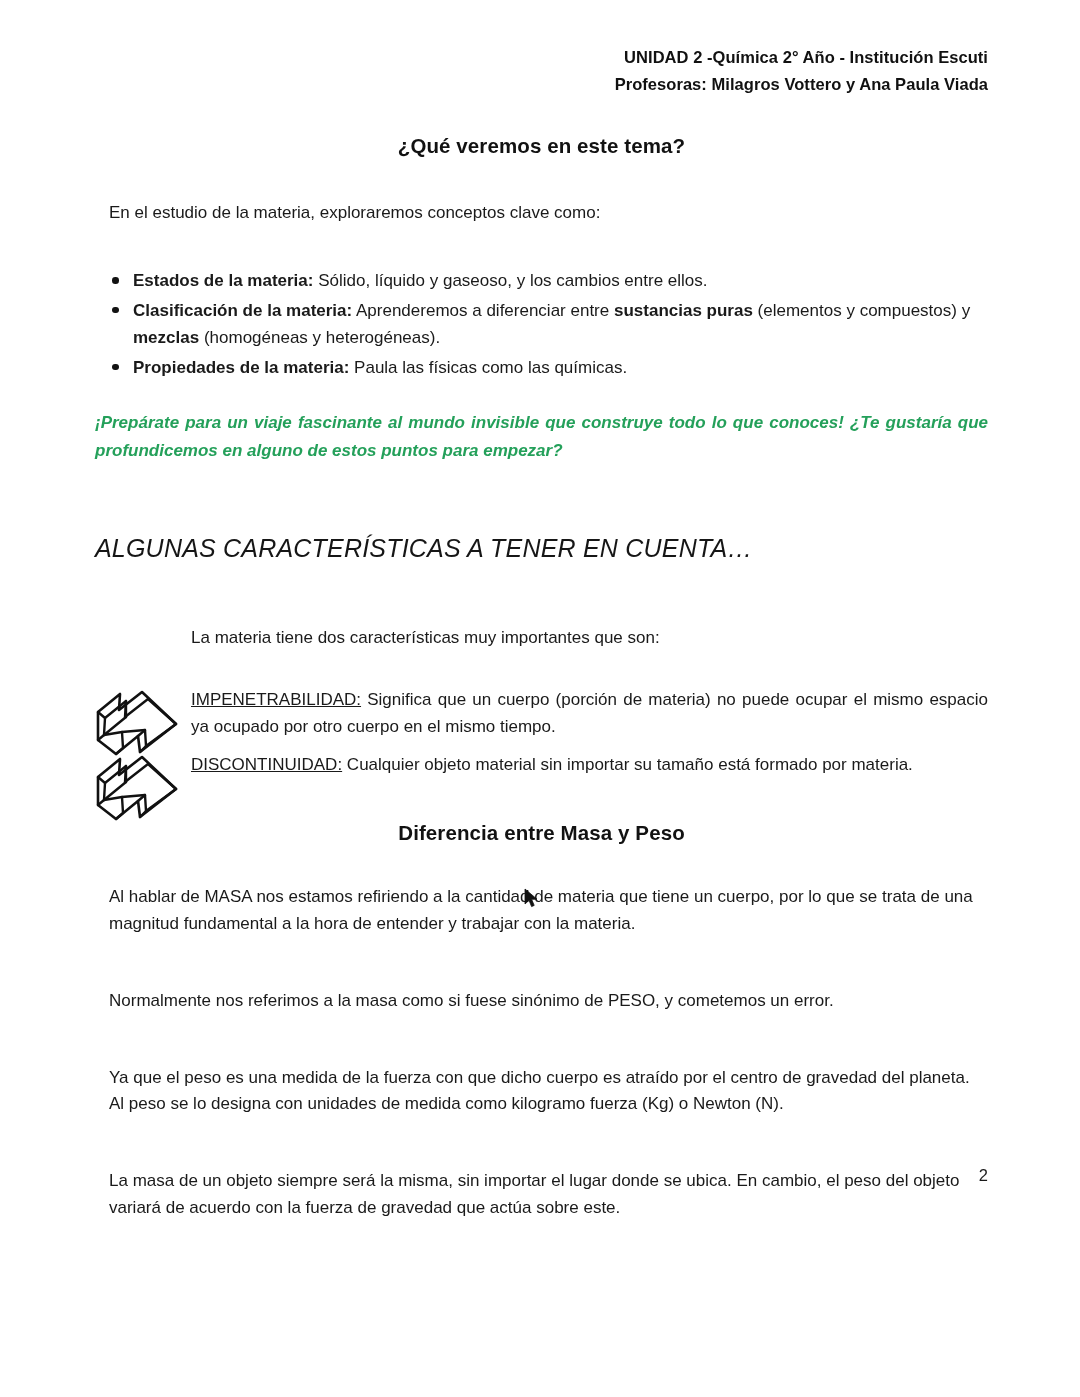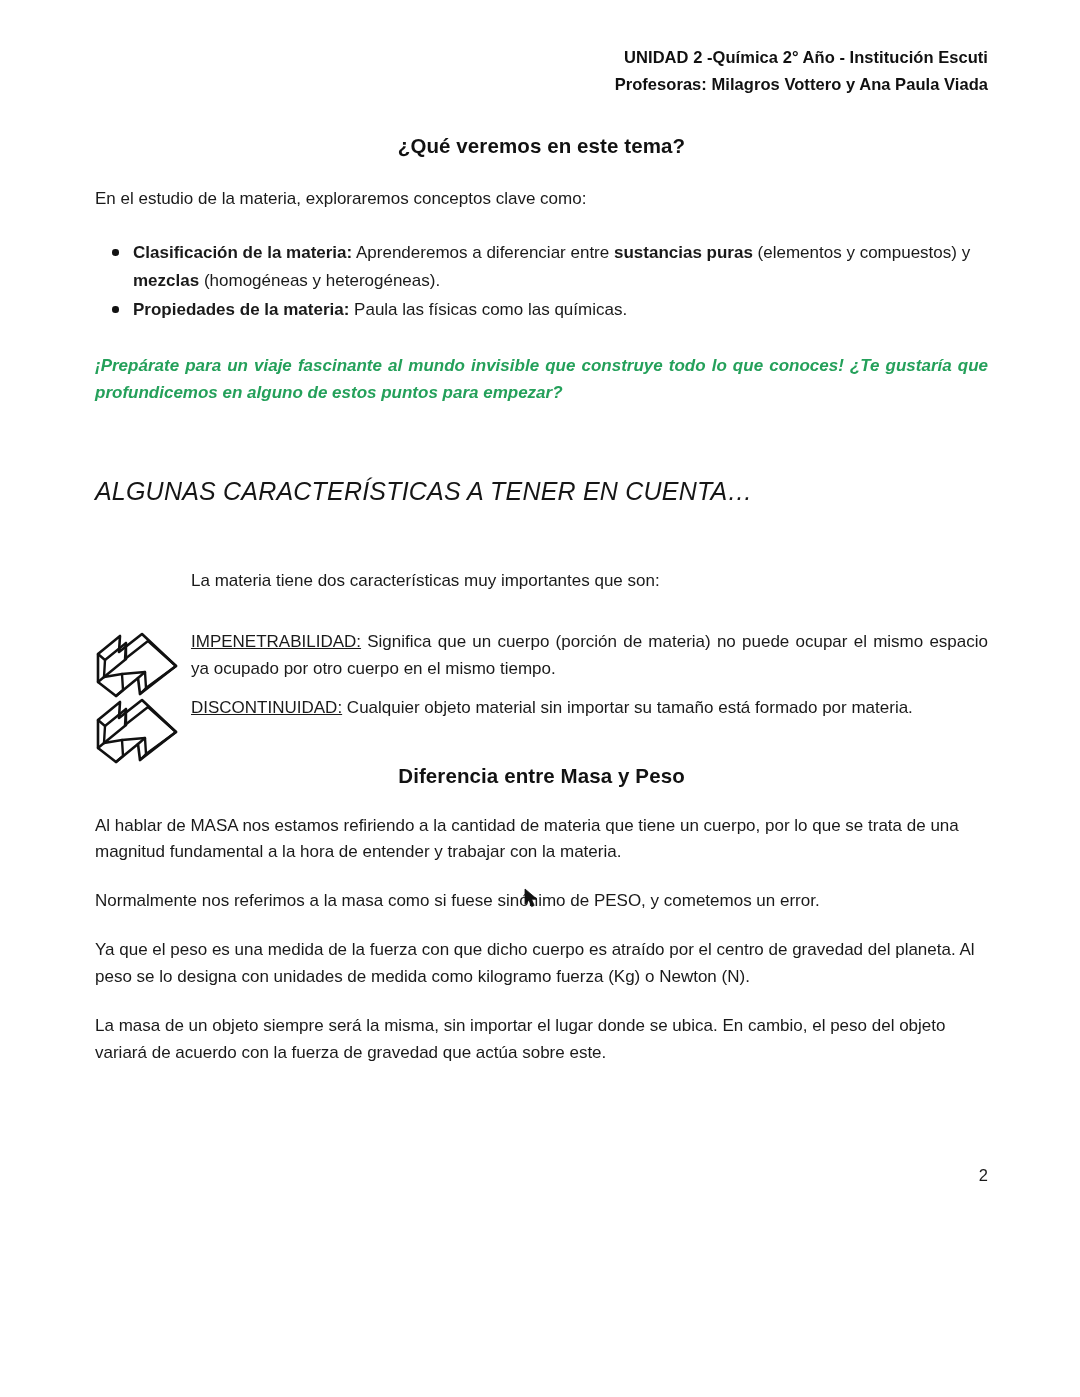--- a/index.html
+++ b/index.html
@@ -57,21 +57,21 @@
     padding: 0;
     color: #161616;
     letter-spacing: 0.2px;
     font-style: italic;
   }
 
   
   p.body {
     font-size: 17px;
     line-height: 1.58;
-    margin: 0;
+    margin: 14px;
     color: #1a1a1a;
   }
   b, strong { font-weight: 700; }
 
   
   ul.bullets {
     list-style: none;
     margin: 0;
     padding: 0;
   }
@@ -156,20 +156,24 @@
     </div>
 
     <div style="height:37px"></div>
     <h2 class="section-title">¿Qué veremos en este tema?</h2>
 
     <div style="height:28px"></div>
     <p class="body">En el estudio de la materia, exploraremos conceptos clave como:</p>
 
     <div style="height:26px"></div>
     <ul class="bullets">
+      <li>
+        <span class="dot"></span>
+        <b>Estados de la materia:</b><span> Sólido, líquido y gaseoso, y los cambios entre ellos.</span>
+      </li>
       <li>
         <span class="dot"></span>
         <b>Clasificación de la materia:</b><span> Aprenderemos a diferenciar entre </span><b>sustancias puras</b><span> (elementos y compuestos) y </span><b>mezclas</b><span> (homogéneas y heterogéneas).</span>
       </li>
       <li>
         <span class="dot"></span>
         <b>Propiedades de la materia:</b><span> Paula las físicas como las químicas.</span>
       </li>
     </ul>
 

